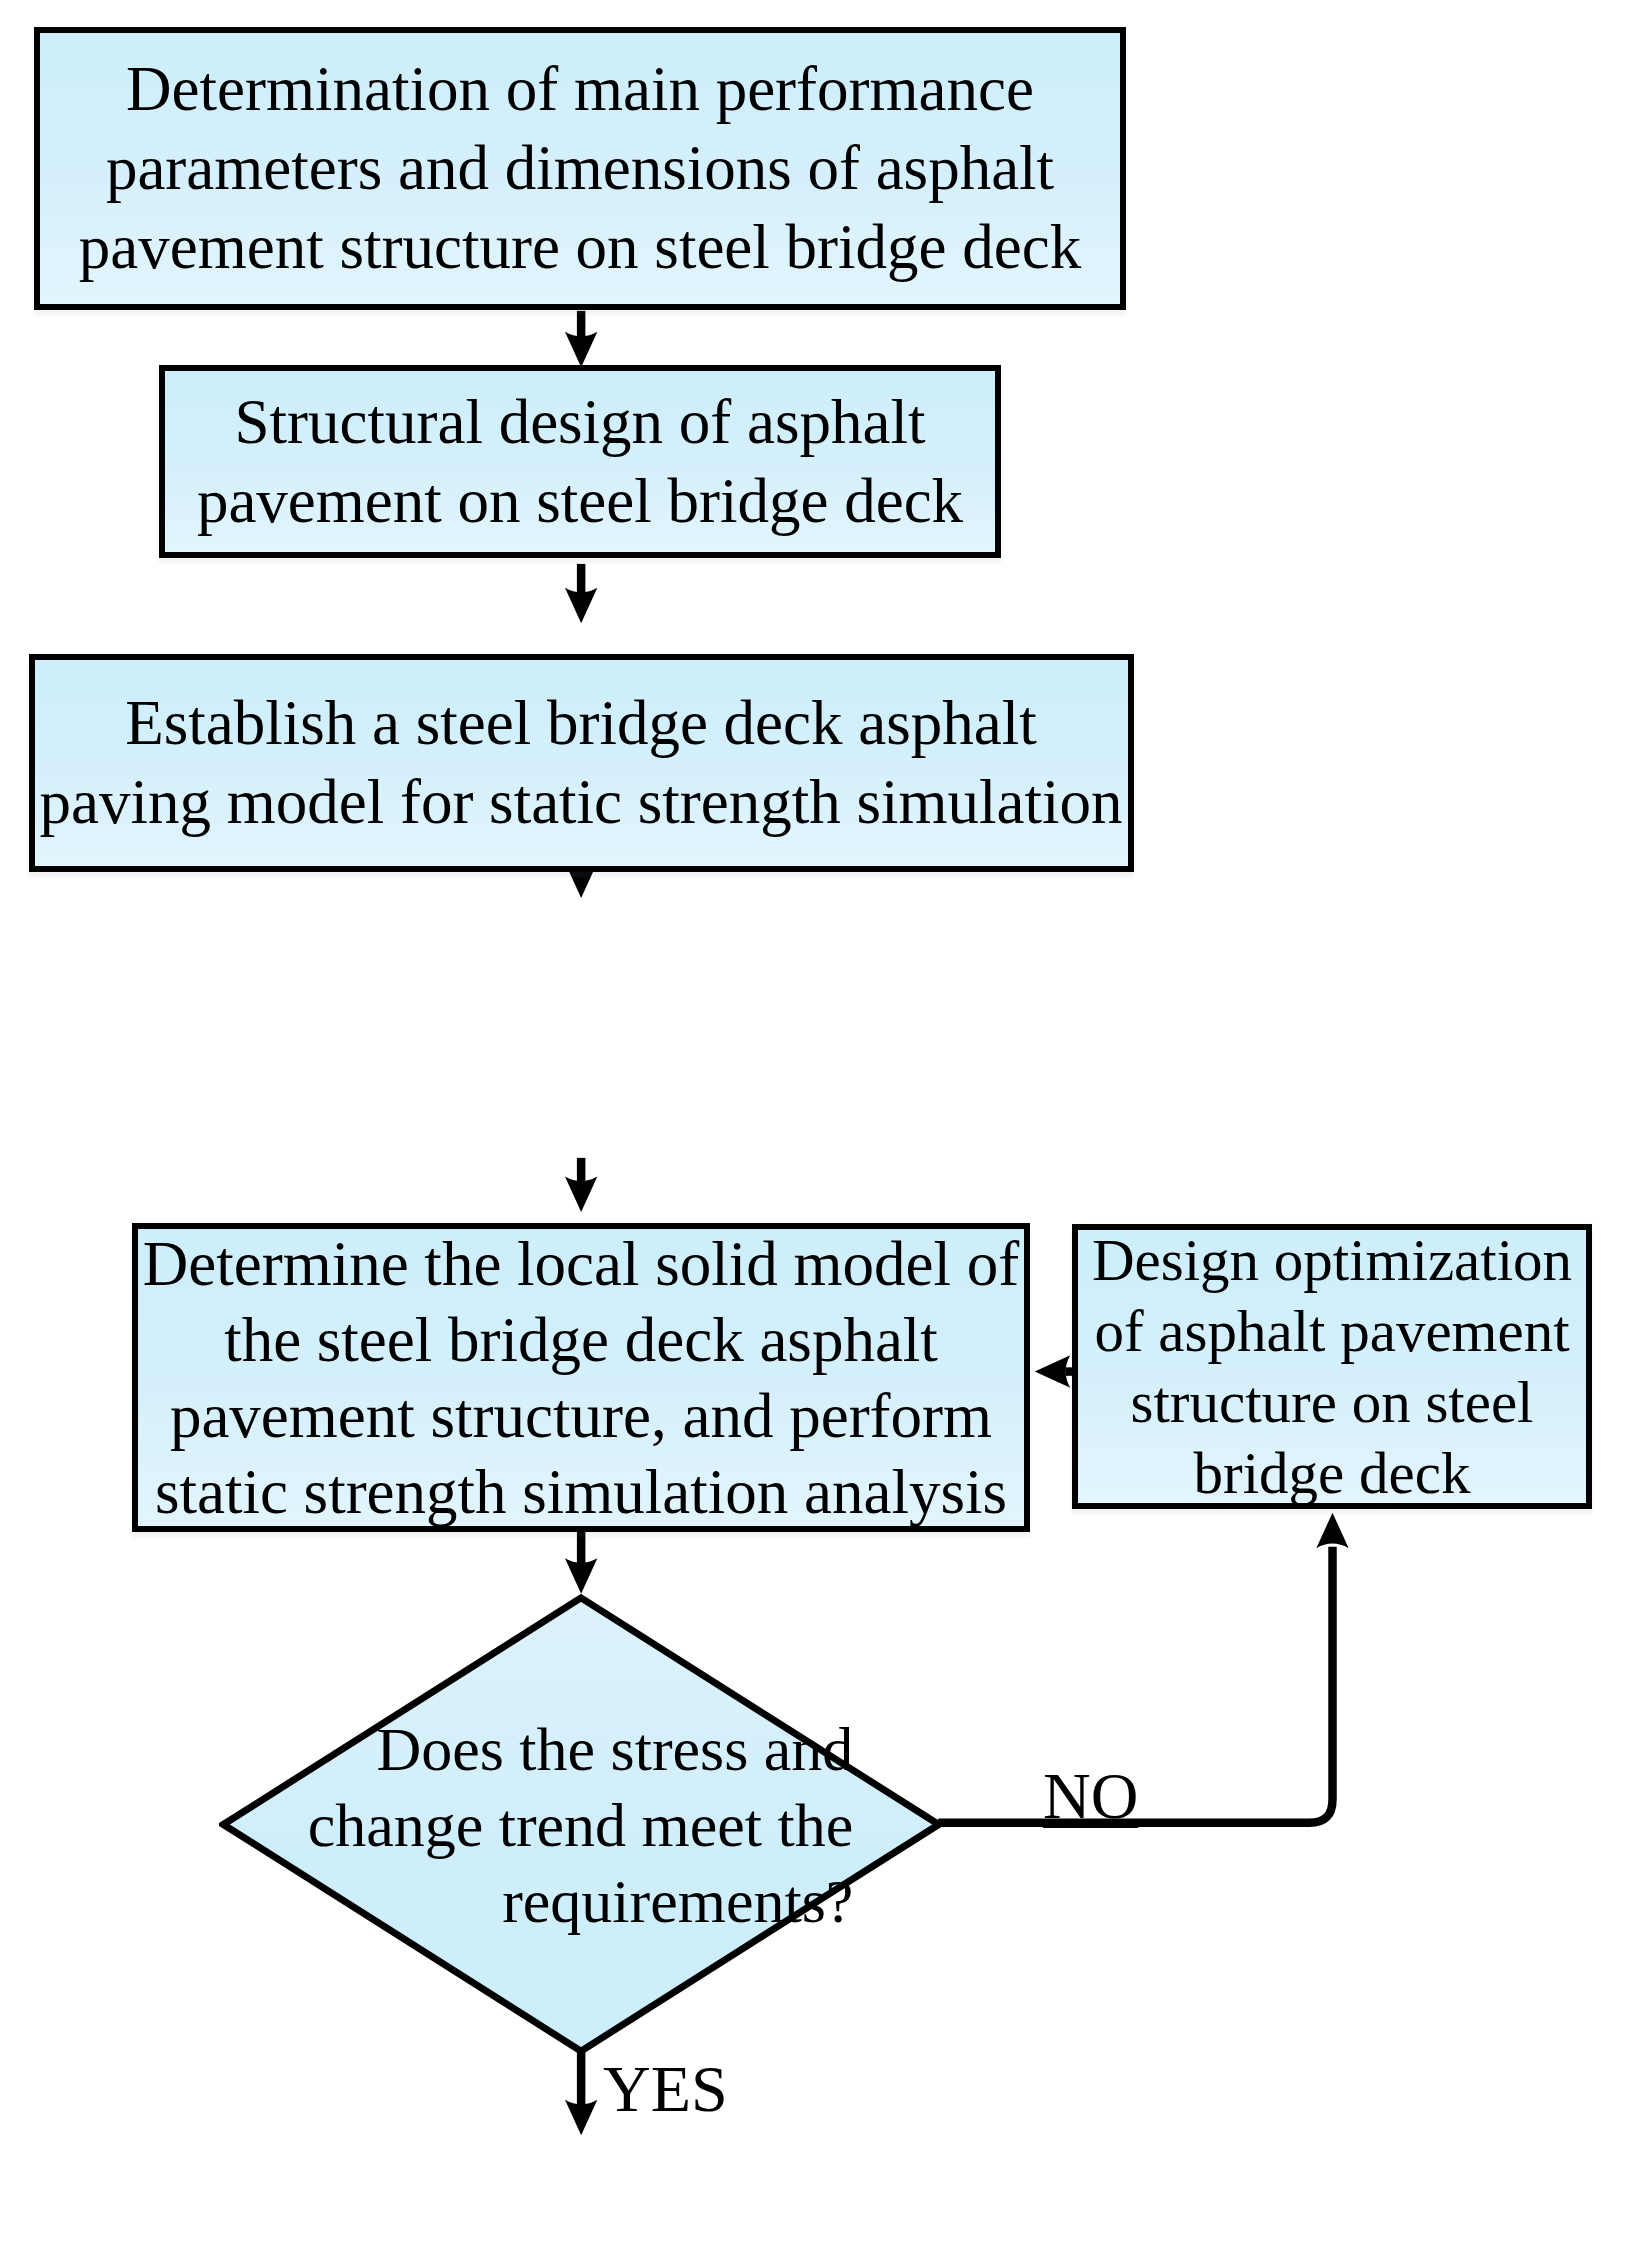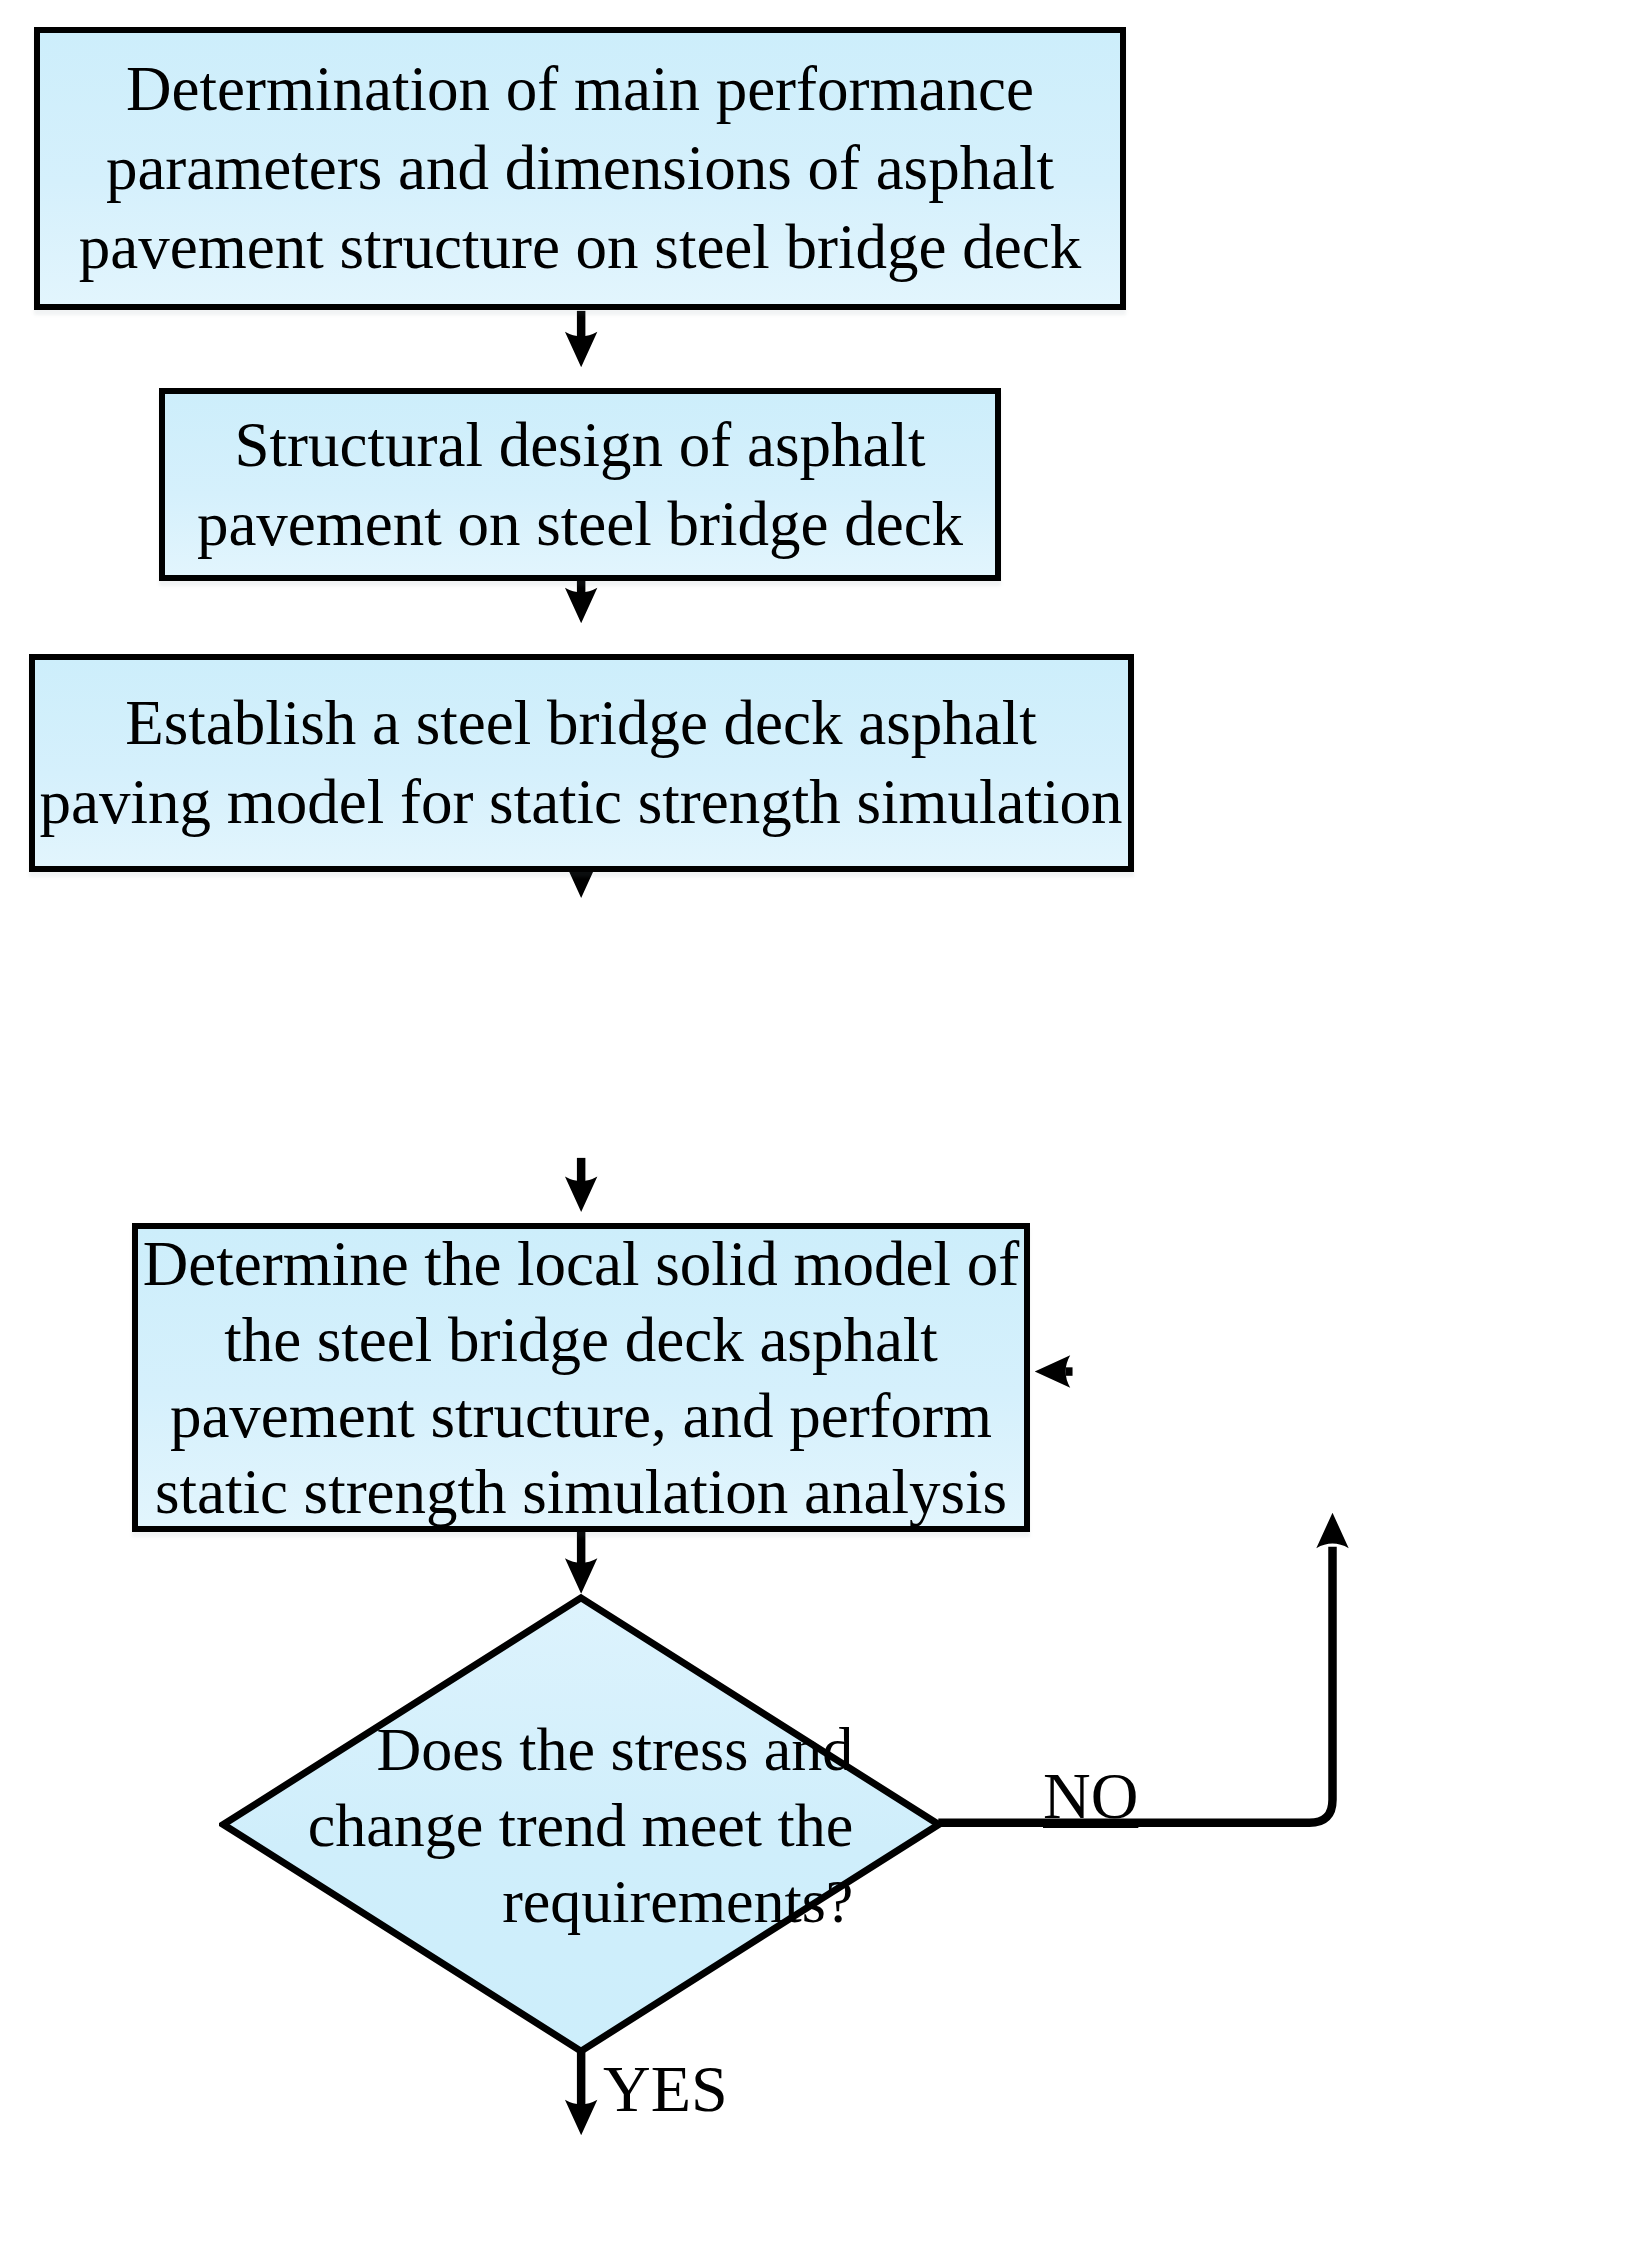--- a/index.html
+++ b/index.html
@@ -36,21 +36,21 @@
     background: linear-gradient(180deg, #cdeefb 0%, #d5f0fc 55%, #e2f5fd 100%);
     box-shadow: 0 4.6px 3.1px rgba(120,140,150,0.10);
   }
   .label {
     white-space: pre-line;
     font-size: 63px;
     line-height: 79px;
   }
   
   .n-step1 { left: 34px;   top: 27px;   width: 1092px; height: 283px; }
-  .n-step2 { left: 159px;  top: 388px;  width: 842px; height: 193px; font-family: Liberation Serif, serif; }
+  .n-step2 { left: 159px;  top: 365px;  width: 842px; height: 193px; font-family: Liberation Serif, serif; }
   .n-step3 { left: 28.5px;   top: 654px;  width: 1105px; height: 218px; }
   .n-step4 { left: 114px;  top: 901px; width: 934px; height: 256px; }
   .n-step5 { left: 132px;  top: 1223px; width: 898px; height: 309px; }
   .n-step5 .label { line-height: 76px; }
   .n-opt   { left: 1072px; top: 1224px; width: 520px;  height: 285px; }
   .n-opt .label { font-size: 59px; line-height: 71px; }
   
   .diamond-wrap {
     position: absolute;
     left: 219px; top: 1594px;
@@ -127,20 +127,26 @@
   </div>
 
 
   <div class="node process n-step5">
     <div class="label">Determine the local solid model of
 the steel bridge deck asphalt
 pavement structure, and perform
 static strength simulation analysis</div>
   </div>
 
+  <div class="node process n-opt">
+    <div class="label">Design optimization
+of asphalt pavement
+structure on steel
+bridge deck</div>
+  </div>
 
   <div class="diamond-wrap">
     <svg width="724" height="461" viewBox="0 0 938 598" xmlns="http://www.w3.org/2000/svg">
       <defs>
         <linearGradient id="diamondFill" x1="0" y1="0" x2="0" y2="1">
           <stop offset="0%" stop-color="#ddf3fd"></stop>
           <stop offset="55%" stop-color="#cfeefb"></stop>
           <stop offset="100%" stop-color="#cdeefb"></stop>
         </linearGradient>
       </defs>

